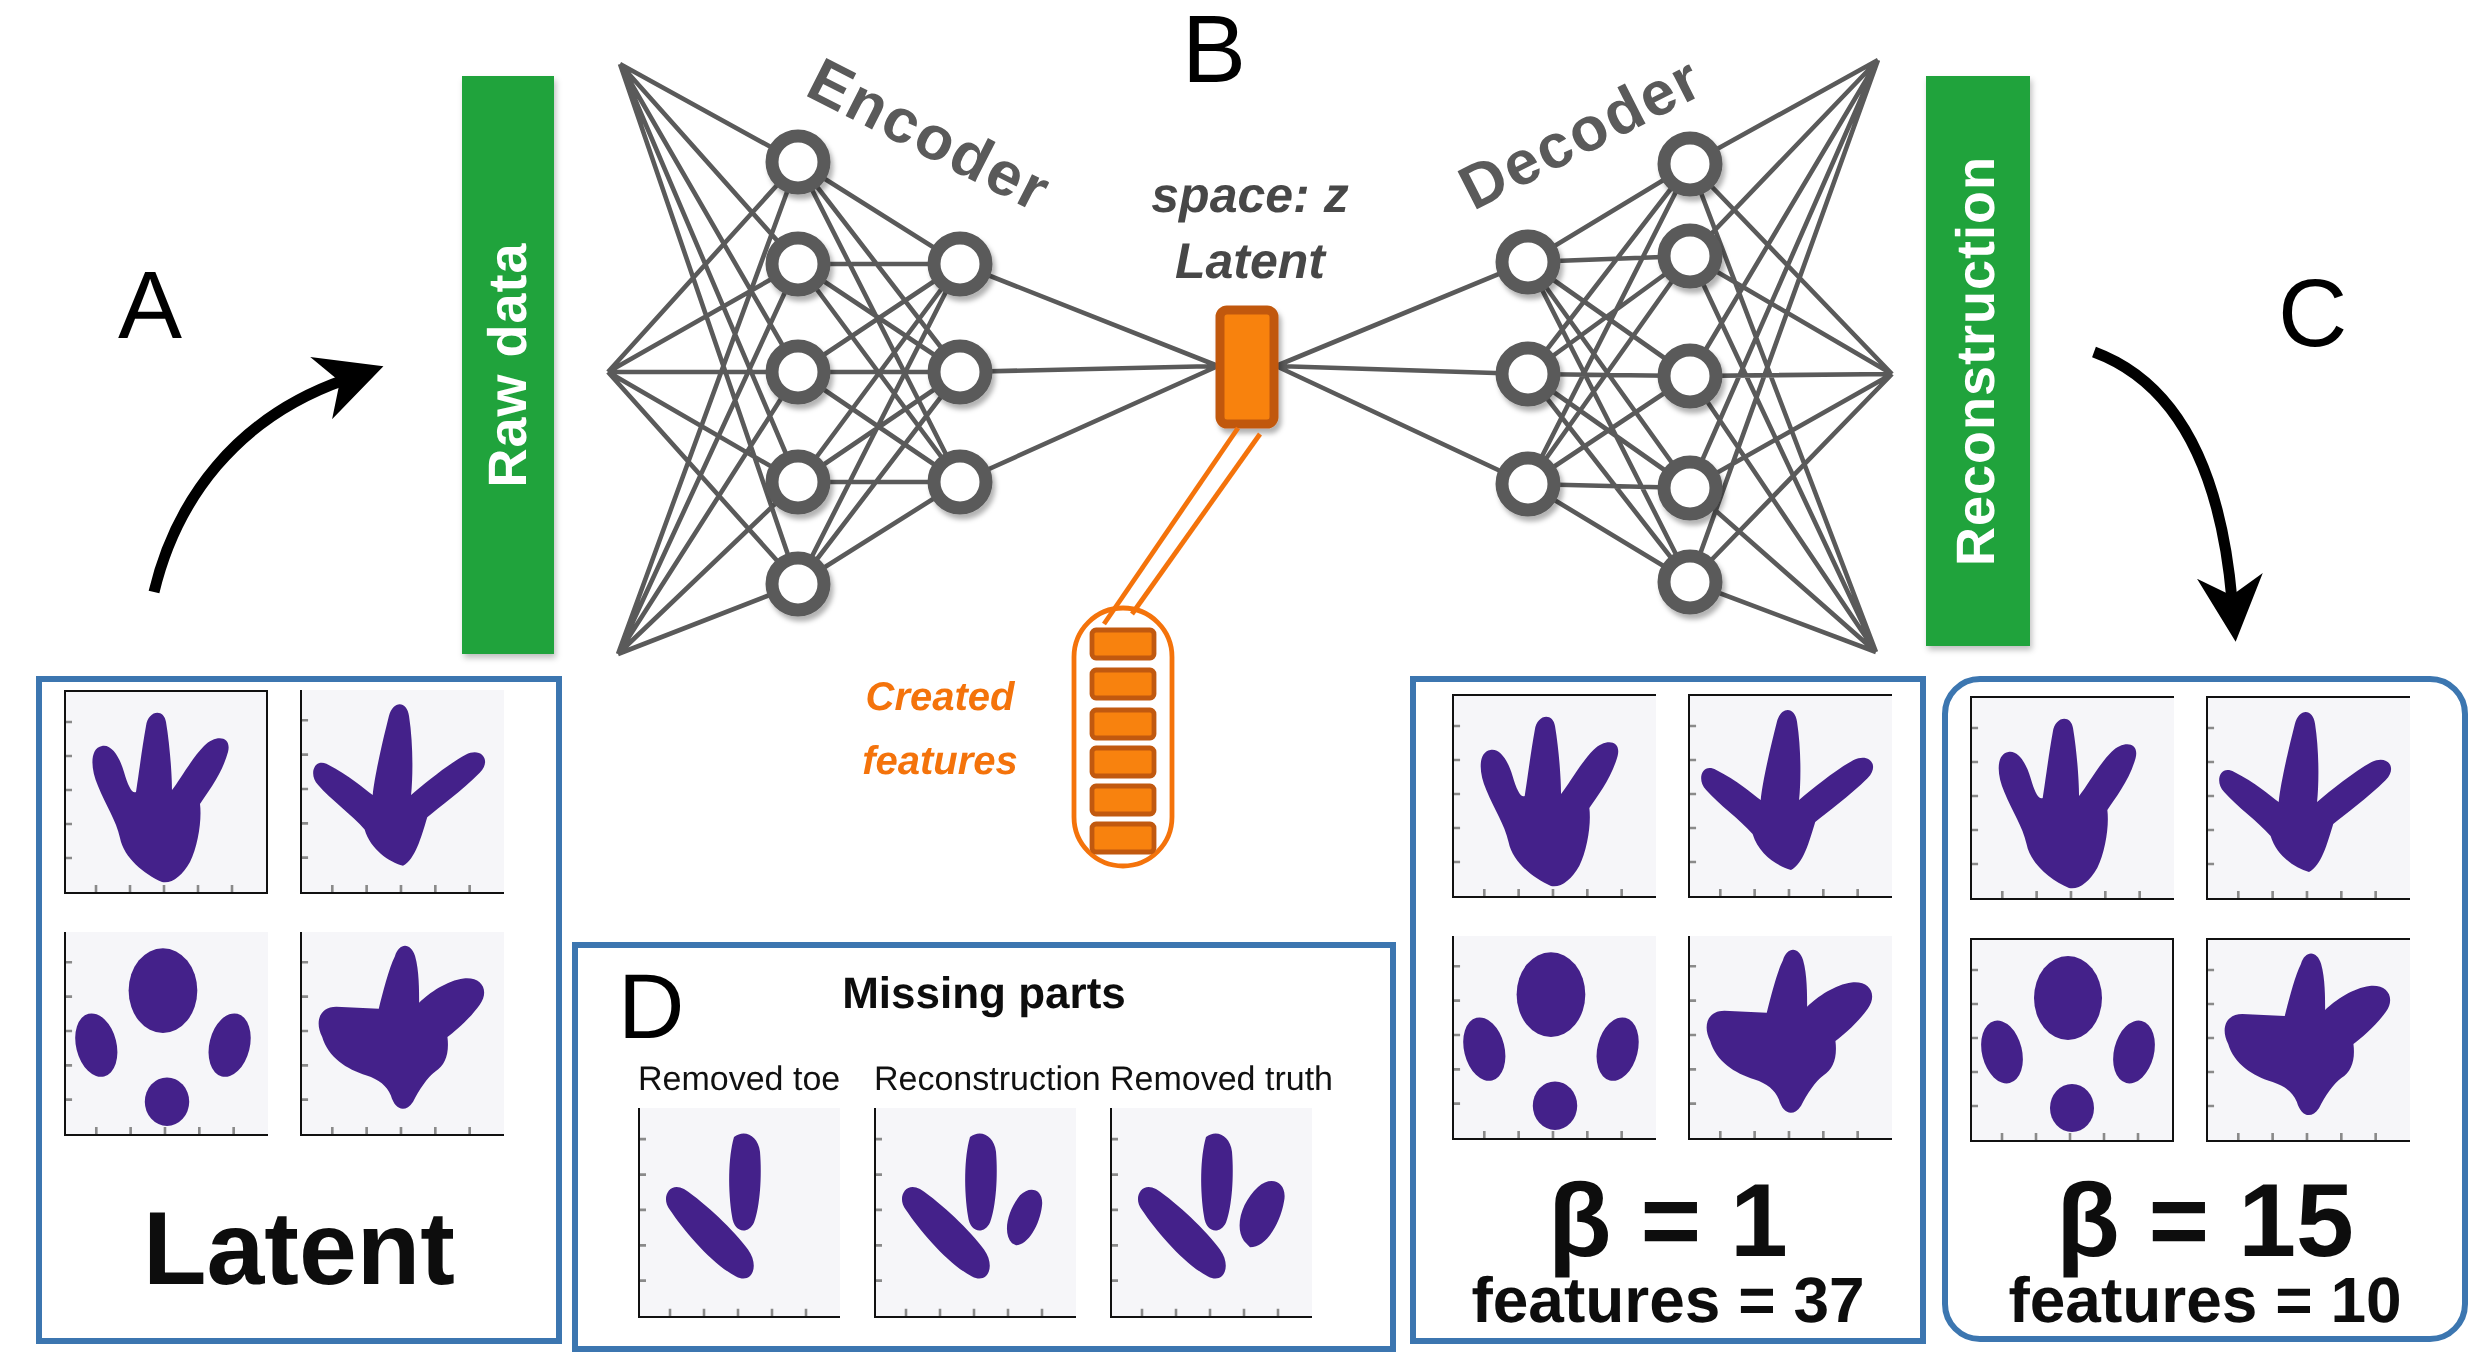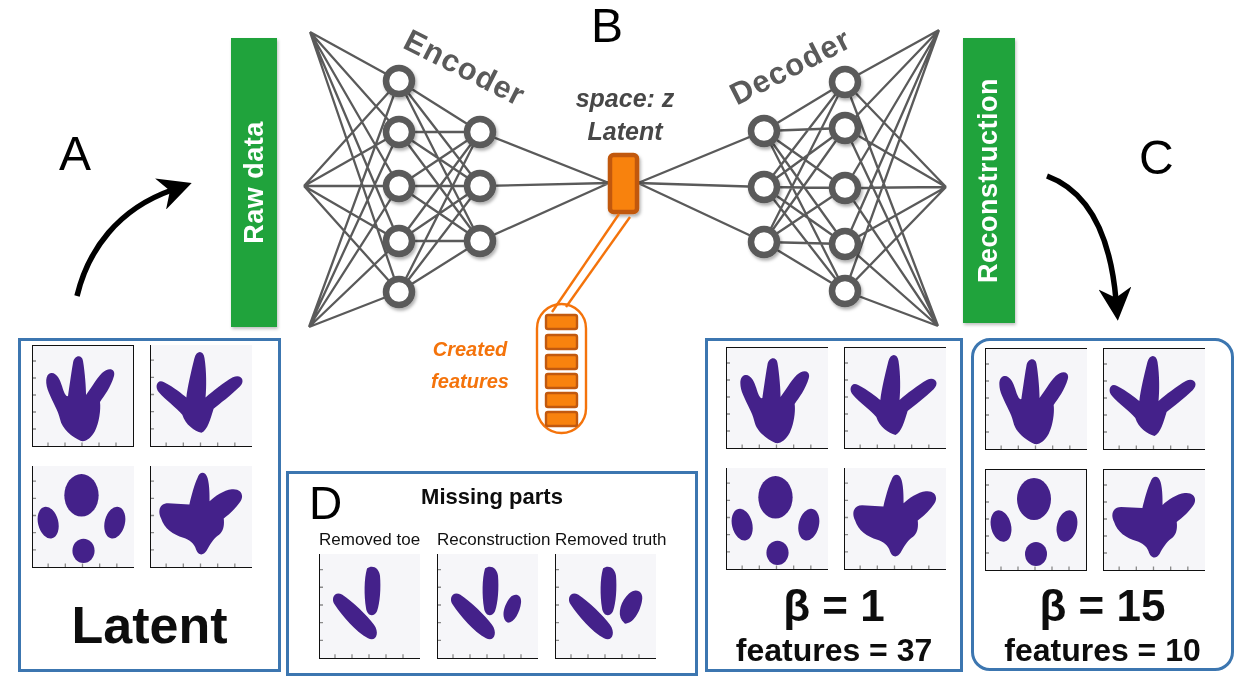--- a/index.html
+++ b/index.html
@@ -39,21 +39,21 @@
   #beta1-panel .plot-grid{left:18px;top:6px;}
   #beta15-panel .plot-grid{left:11px;top:7px;}
   .plot{position:relative;background:#f6f6f9;border-left:1.6px solid #111;border-bottom:1.6px solid #111;}
   .plot svg{position:absolute;left:0;top:0;width:100%;height:100%;overflow:visible;}
   .plot .shape-use{fill:var(--purple);}
   .frame-box{border:1.6px solid #111;}
   .frame-top{border-top:1.6px solid #111;}
   .input-caption{position:absolute;left:0;right:0;top:254px;text-align:center;
                  font-size:52px;font-weight:bold;color:#0d0d0d;}
   .beta-caption{position:absolute;left:0;right:0;top:240px;text-align:center;
-                font-size:44px;font-weight:bold;color:#0d0d0d;}
+                font-size:52px;font-weight:bold;color:#0d0d0d;}
   .features-caption{position:absolute;left:0;right:0;top:291px;text-align:center;
                     font-size:32px;font-weight:bold;color:#0d0d0d;}
   .missing-letter{position:absolute;left:20px;top:2px;font-size:46px;font-weight:400;color:#000;}
   .missing-title{position:absolute;left:0;right:0;top:10px;text-align:center;font-size:22px;font-weight:bold;color:#0d0d0d;}
   .missing-cols{position:absolute;left:30px;top:56px;display:flex;column-gap:18px;}
   .mcol{width:100px;}
   .mcol-label{text-align:center;font-size:17px;color:#111;margin-bottom:4px;white-space:nowrap;}
   .mcol .plot{width:100px;height:104px;}
 </style>
 </head>

